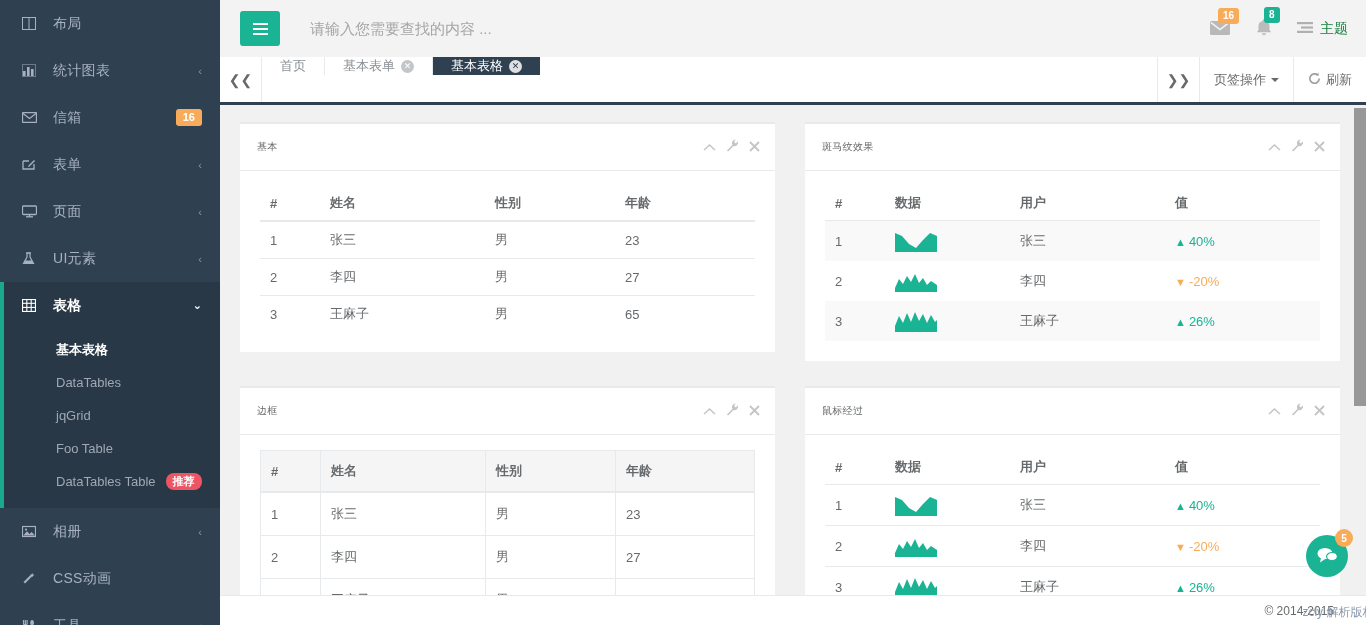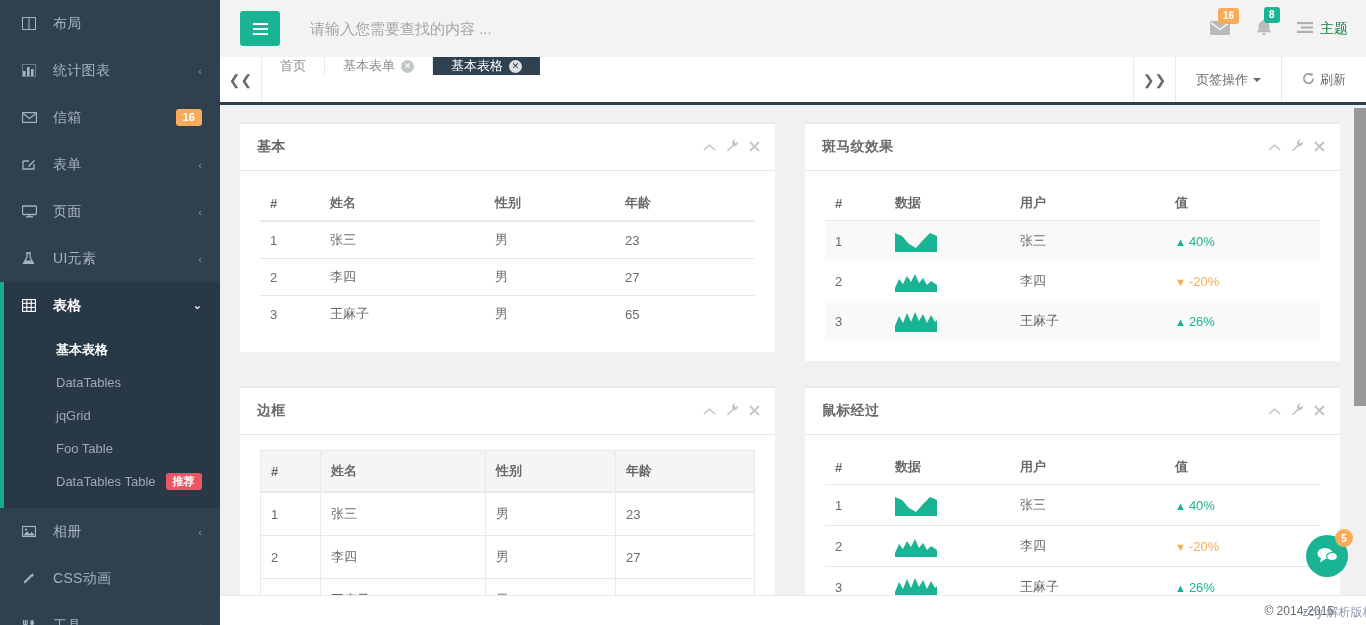--- a/index.html
+++ b/index.html
@@ -45,21 +45,21 @@
   }
   .nav-item.active .nav-arrow { color: #ffffff; }
   .badge-orange {
     background: #f8ac59; color: #fff;
     font-size: 11px; font-weight: bold;
     padding: 3px 7px; border-radius: 3px; line-height: 1;
   }
   .badge-red {
     background: #ed5565; color: #fff;
     font-size: 11px; font-weight: bold;
-    padding: 3px 7px; border-radius: 3px; line-height: 1;
+    padding: 3px 7px; border-radius: 8px; line-height: 1;
     margin-left: 10px;
   }
   .submenu {
     background: #293846;
     position: relative;
     padding: 4px 0 10px 0;
   }
   .submenu::before {
     content: ""; position: absolute; left: 0; top: -47px; bottom: 0;
     width: 4px; background: #19aa8d;
@@ -153,21 +153,21 @@
     width: 13px; height: 13px; border-radius: 50%;
     background: #c3c6c9; color: #fff;
     font-size: 9px; line-height: 1;
   }
   .tab.active .tab-close { background: #e0e0e0; color: #2f4050; }
   .tab-right-tools {
     margin-left: auto; display: flex; align-items: stretch;
   }
   .tab-tool {
     display: flex; align-items: center; gap: 5px;
-    padding: 0 20px;
+    padding: 0 14px;
     font-size: 13px; color: #676a6c;
     border-left: 1px solid #e7eaec;
     cursor: pointer;
   }
   .caret { border-left: 4px solid transparent; border-right: 4px solid transparent;
            border-top: 4px solid #676a6c; display: inline-block; }
 
   
   #content {
     position: absolute; left: 220px; top: 105px;
@@ -184,21 +184,21 @@
     border-top: 2px solid #e7eaec;
     margin-bottom: 25px;
   }
   .ibox-title {
     height: 47px;
     display: flex; align-items: center;
     padding: 0 15px 0 17px;
     border-bottom: 1px solid #e7eaec;
   }
   .ibox-title h5 {
-    font-size: 14px; font-weight: bold; color: #676a6c;
+    font-size: 10px; font-weight: normal; color: #676a6c;
     letter-spacing: .3px;
   }
   .ibox-tools {
     margin-left: auto; display: flex; align-items: center; gap: 10px;
     color: #c4c4c4; font-size: 13px;
   }
   .ibox-tools span { cursor: pointer; }
   .ibox-content { padding: 15px 20px 20px 20px; }
 
   table { width: 100%; border-collapse: collapse; font-size: 13px; color: #676a6c; }

